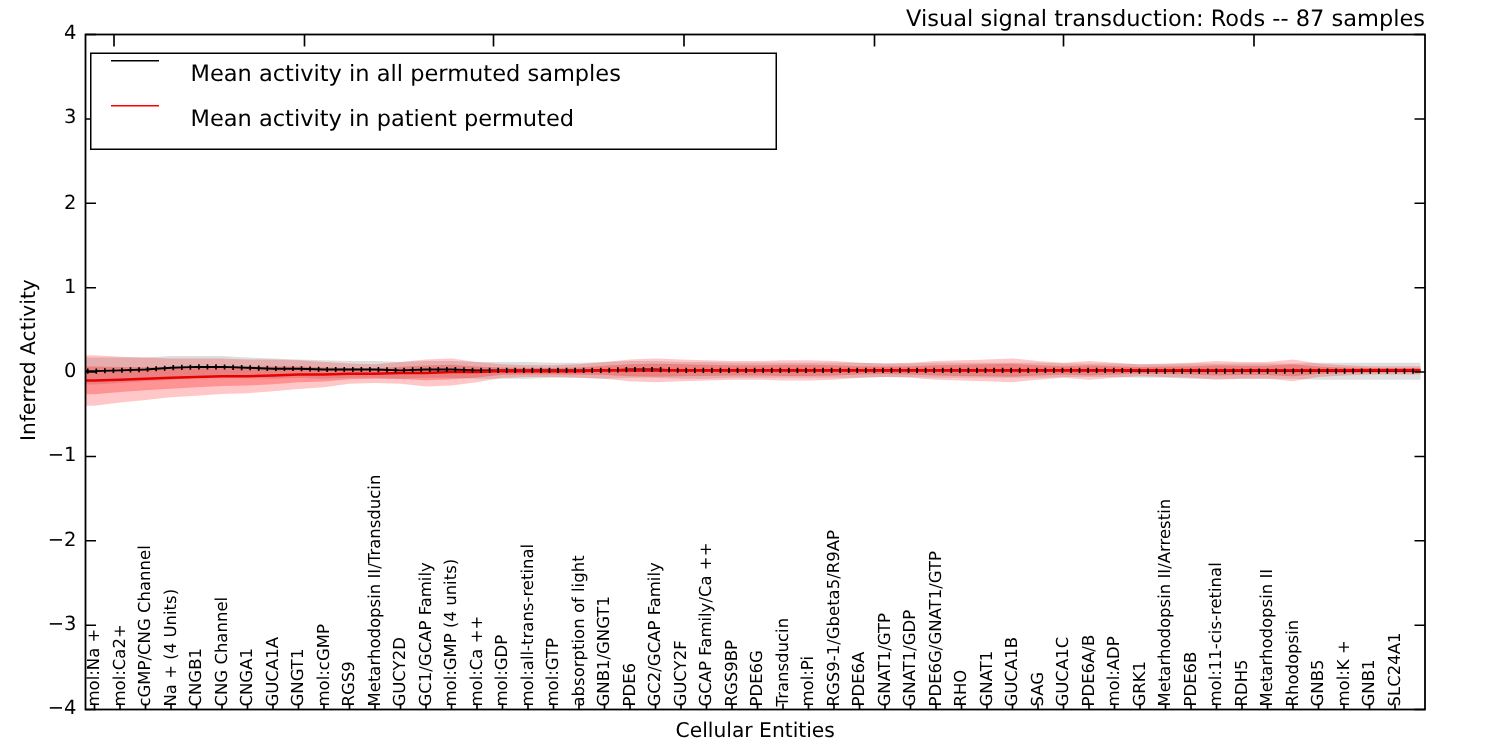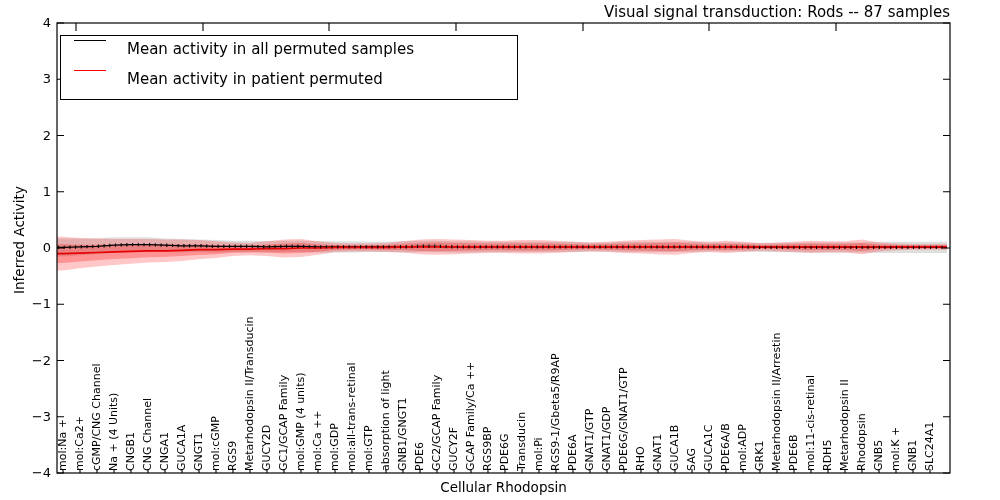--- a/index.html
+++ b/index.html
@@ -49,21 +49,21 @@
       <polyline points="57,247.4 63,247.4 80,246.9 97,246.3 114,245.2 131,244.6 148,244.6 165,245.2 182,245.8 199,245.8 216,246.3 233,246.3 250,246.3 267,246.9 284,246.3 301,246.3 318,246.9 335,246.9 352,246.9 369,246.9 386,246.9 403,246.9 420,246.3 437,246.3 454,246.9 471,246.9 488,246.9 505,246.9 522,246.9 539,246.9 556,246.9 573,246.9 590,246.9 607,246.9 624,246.9 641,246.9 658,246.9 675,246.9 692,246.9 709,246.9 726,246.9 743,246.9 760,247.4 777,247.4 794,247.4 811,247.4 828,247.4 845,247.4 862,247.4 879,247.4 896,247.4 913,247.4 930,247.4 947,247.4" fill="none" stroke="#000000" stroke-width="1.3"></polyline>
       <polyline points="57,253.6 63,253.6 80,253.1 97,252.5 114,251.9 131,251.4 148,250.8 165,250.8 182,250.3 199,249.7 216,249.7 233,249.1 250,249.1 267,248.6 284,248.6 301,248.0 318,248.0 335,247.4 352,247.4 369,247.4 386,247.4 403,246.9 420,246.9 437,246.9 454,246.9 471,246.9 488,246.9 505,246.9 522,246.9 539,246.9 556,246.9 573,246.9 590,246.9 607,246.9 624,246.9 641,246.9 658,246.9 675,246.9 692,246.9 709,246.9 726,246.9 743,246.9 760,246.9 777,246.9 794,246.9 811,246.9 828,246.9 845,246.9 862,246.9 879,246.9 896,246.9 913,246.9 930,246.9 947,246.9" fill="none" stroke="#e60000" stroke-width="1.7"></polyline>
       <path d="M58.5 245.7V249.1M64.2 245.7V249.1M69.9 245.5V248.9M75.6 245.3V248.7M81.3 245.1V248.5M87.0 244.9V248.3M92.7 244.8V248.2M98.4 244.5V247.9M104.1 244.1V247.5M109.8 243.8V247.2M115.5 243.4V246.8M121.2 243.2V246.6M126.9 243.1V246.5M132.6 242.9V246.3M138.3 242.9V246.3M144.0 242.9V246.3M149.7 243.0V246.4M155.4 243.2V246.6M161.1 243.4V246.8M166.8 243.5V246.9M172.5 243.7V247.1M178.2 243.9V247.3M183.9 244.1V247.4M189.6 244.1V247.4M195.3 244.1V247.4M201.0 244.1V247.5M206.7 244.3V247.7M212.4 244.5V247.9M218.1 244.6V248.0M223.8 244.6V248.0M229.5 244.6V248.0M235.2 244.6V248.0M240.9 244.6V248.0M246.6 244.6V248.0M252.3 244.7V248.1M258.0 244.9V248.3M263.7 245.1V248.5M269.4 245.1V248.5M275.1 244.9V248.3M280.8 244.7V248.1M286.5 244.6V248.0M292.2 244.6V248.0M297.9 244.6V248.0M303.6 244.7V248.1M309.3 244.9V248.3M315.0 245.1V248.5M320.7 245.2V248.6M326.4 245.2V248.6M332.1 245.2V248.6M337.8 245.2V248.6M343.5 245.2V248.6M349.2 245.2V248.6M354.9 245.2V248.6M360.6 245.2V248.6M366.3 245.2V248.6M372.0 245.2V248.6M377.7 245.2V248.6M383.4 245.2V248.6M389.1 245.2V248.6M394.8 245.2V248.6M400.5 245.2V248.6M406.2 245.1V248.5M411.9 244.9V248.3M417.6 244.7V248.1M423.3 244.6V248.0M429.0 244.6V248.0M434.7 244.6V248.0M440.4 244.7V248.1M446.1 244.9V248.3M451.8 245.1V248.5M457.5 245.2V248.6M463.2 245.2V248.6M468.9 245.2V248.6M474.6 245.2V248.6M480.3 245.2V248.6M486.0 245.2V248.6M491.7 245.2V248.6M497.4 245.2V248.6M503.1 245.2V248.6M508.8 245.2V248.6M514.5 245.2V248.6M520.2 245.2V248.6M525.9 245.2V248.6M531.6 245.2V248.6M537.3 245.2V248.6M543.0 245.2V248.6M548.7 245.2V248.6M554.4 245.2V248.6M560.1 245.2V248.6M565.8 245.2V248.6M571.5 245.2V248.6M577.2 245.2V248.6M582.9 245.2V248.6M588.6 245.2V248.6M594.3 245.2V248.6M600.0 245.2V248.6M605.7 245.2V248.6M611.4 245.2V248.6M617.1 245.2V248.6M622.8 245.2V248.6M628.5 245.2V248.6M634.2 245.2V248.6M639.9 245.2V248.6M645.6 245.2V248.6M651.3 245.2V248.6M657.0 245.2V248.6M662.7 245.2V248.6M668.4 245.2V248.6M674.1 245.2V248.6M679.8 245.2V248.6M685.5 245.2V248.6M691.2 245.2V248.6M696.9 245.2V248.6M702.6 245.2V248.6M708.3 245.2V248.6M714.0 245.2V248.6M719.7 245.2V248.6M725.4 245.2V248.6M731.1 245.2V248.6M736.8 245.2V248.6M742.5 245.2V248.6M748.2 245.3V248.7M753.9 245.5V248.9M759.6 245.7V249.1M765.3 245.7V249.1M771.0 245.7V249.1M776.7 245.7V249.1M782.4 245.7V249.1M788.1 245.7V249.1M793.8 245.7V249.1M799.5 245.7V249.1M805.2 245.7V249.1M810.9 245.7V249.1M816.6 245.7V249.1M822.3 245.7V249.1M828.0 245.7V249.1M833.7 245.7V249.1M839.4 245.7V249.1M845.1 245.7V249.1M850.8 245.7V249.1M856.5 245.7V249.1M862.2 245.7V249.1M867.9 245.7V249.1M873.6 245.7V249.1M879.3 245.7V249.1M885.0 245.7V249.1M890.7 245.7V249.1M896.4 245.7V249.1M902.1 245.7V249.1M907.8 245.7V249.1M913.5 245.7V249.1M919.2 245.7V249.1M924.9 245.7V249.1M930.6 245.7V249.1M936.3 245.7V249.1M942.0 245.7V249.1" stroke="#000" stroke-width="1.1" fill="none"></path>
       <rect x="57" y="23" width="893" height="450" fill="none" stroke="#000" stroke-width="1.2"></rect>
       <path d="M57 23.0h7M950 23.0h-7M57 79.3h7M950 79.3h-7M57 135.5h7M950 135.5h-7M57 191.8h7M950 191.8h-7M57 248.0h7M950 248.0h-7M57 304.3h7M950 304.3h-7M57 360.5h7M950 360.5h-7M57 416.8h7M950 416.8h-7M57 473.0h7M950 473.0h-7M76 23v8M203 23v8M329 23v8M456 23v8M583 23v8M709 23v8M836 23v8M63 473v-4M80 473v-4M97 473v-4M114 473v-4M131 473v-4M148 473v-4M165 473v-4M182 473v-4M199 473v-4M216 473v-4M233 473v-4M250 473v-4M267 473v-4M284 473v-4M301 473v-4M318 473v-4M335 473v-4M352 473v-4M369 473v-4M386 473v-4M403 473v-4M420 473v-4M437 473v-4M454 473v-4M471 473v-4M488 473v-4M505 473v-4M522 473v-4M539 473v-4M556 473v-4M573 473v-4M590 473v-4M607 473v-4M624 473v-4M641 473v-4M658 473v-4M675 473v-4M692 473v-4M709 473v-4M726 473v-4M743 473v-4M760 473v-4M777 473v-4M794 473v-4M811 473v-4M828 473v-4M845 473v-4M862 473v-4M879 473v-4M896 473v-4M913 473v-4M930 473v-4" stroke="#000" stroke-width="1.1" fill="none"></path>
     </svg>
 
   <div class="title">Visual signal transduction: Rods -- 87 samples</div>
 
   <div class="ylabel-axis">Inferred Activity</div>
-  <div class="xlabel-axis">Cellular Rhodopsin</div>
+  <div class="xlabel-axis">Cellular Entities</div>
 
   <div class="legend">
     <div class="legend-row">
       <span class="legend-line" style="border-top-color: rgb(0, 0, 0);"></span>
       <span class="legend-text">Mean activity in all permuted samples</span>
     </div>
     <div class="legend-row">
       <span class="legend-line" style="border-top-color: rgb(255, 0, 0);"></span>
       <span class="legend-text">Mean activity in patient permuted</span>
     </div>

